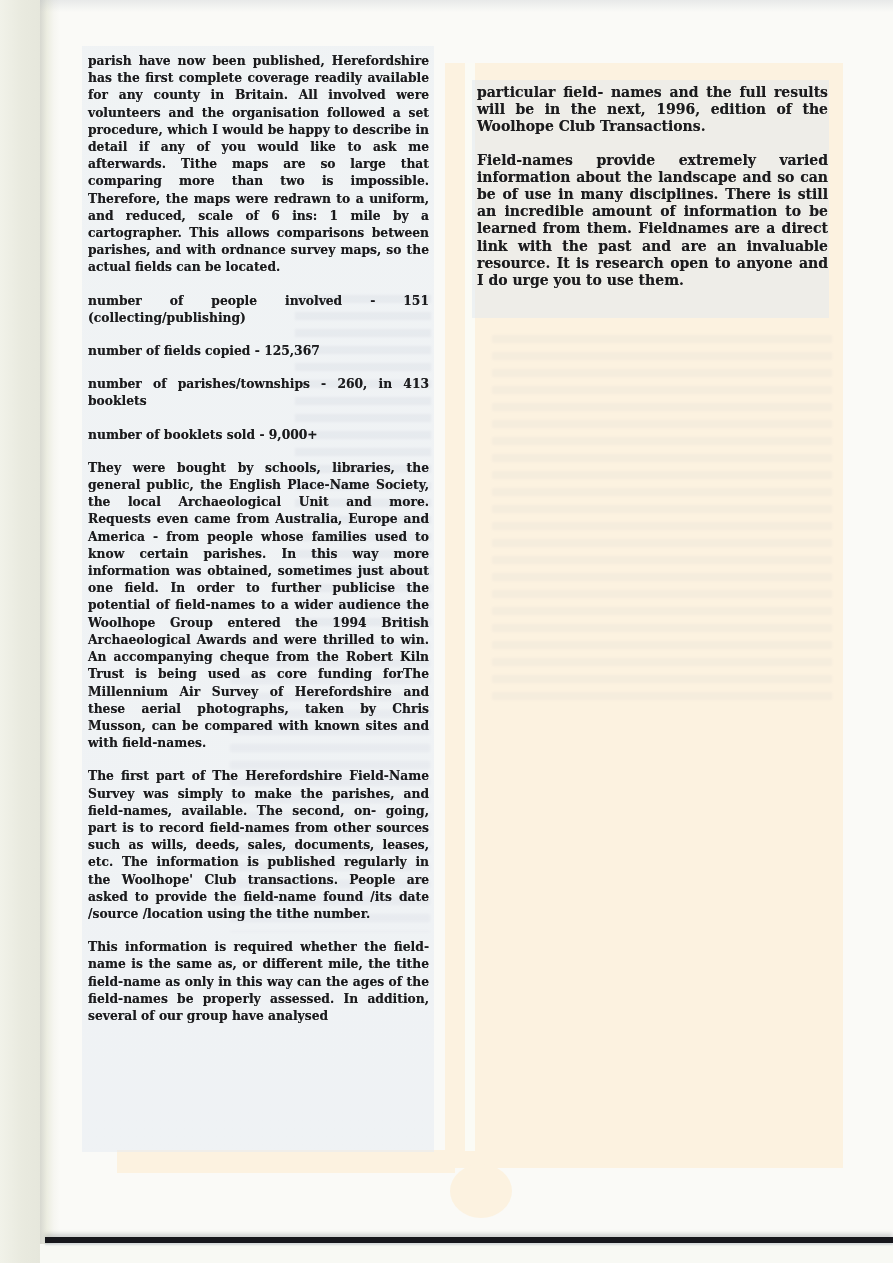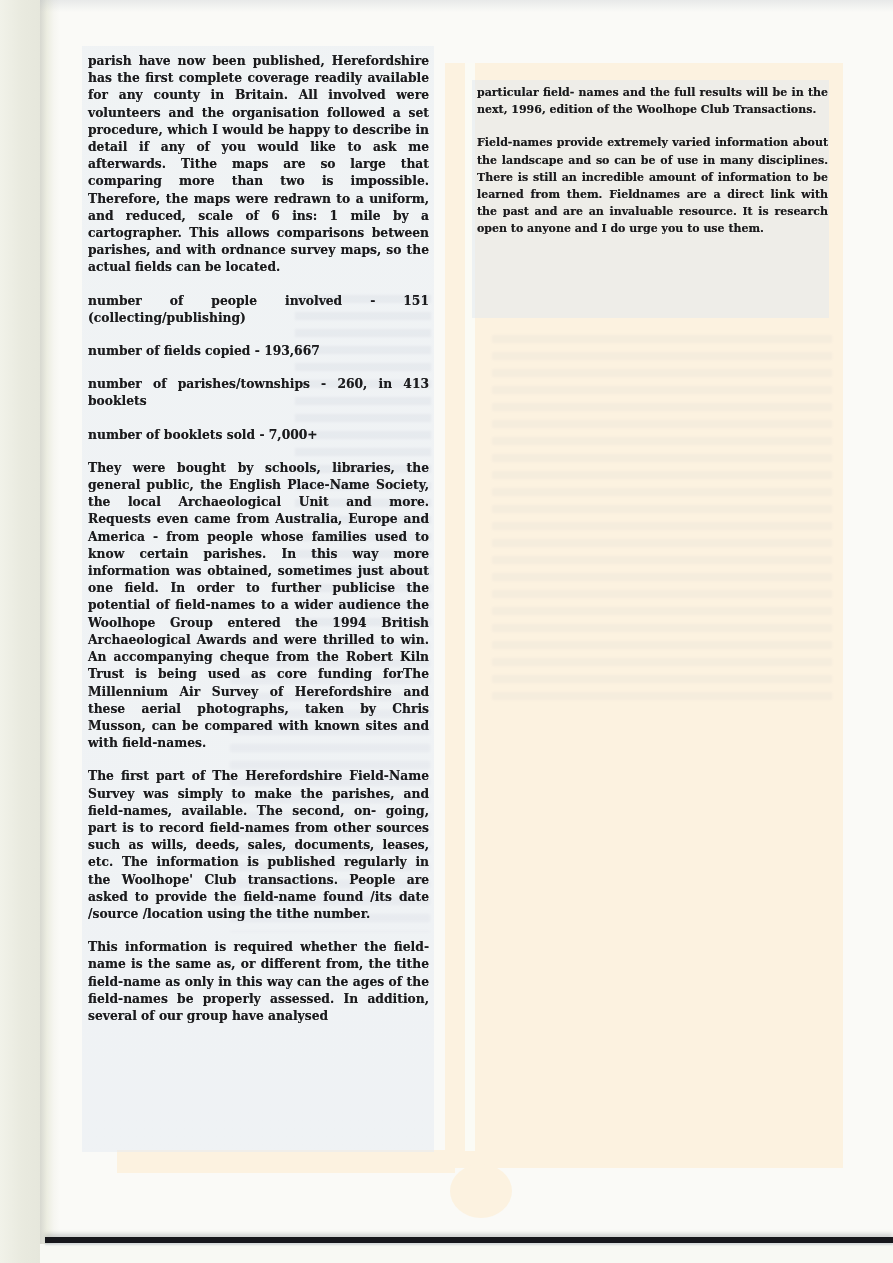--- a/index.html
+++ b/index.html
@@ -59,21 +59,21 @@
     position:absolute;
     color:#1b1b1d;
     text-align:justify;
     font-weight:700;
     text-shadow:0 0 0.4px rgba(25,25,28,0.55);
     z-index:5;
   }
   .col p{margin:0 0 16px 0;}
   .col p:last-child{margin-bottom:0;}
   .col-left{left:88px;top:52px;width:341px;font-size:12.3px;line-height:17.2px;}
-  .col-right{left:477px;top:84px;width:351px;font-size:11px;line-height:17.2px;}
+  .col-right{left:477px;top:84px;width:351px;font-size:14px;line-height:17.2px;}
 
   
   .bottom-line{
     position:absolute;left:45px;top:1237px;width:848px;height:6px;
     background:#17171c;
     box-shadow:0 -3px 4px rgba(120,126,132,0.35), 0 2px 2px rgba(150,160,170,0.35);
     z-index:6;
   }
   .bottom-margin{
     position:absolute;left:40px;top:1244px;width:853px;height:19px;
@@ -97,26 +97,26 @@
   <div class="block-bg-left"></div>
   <div class="block-bg-right"></div>
 
   <div class="ghost ghost-1"></div>
   <div class="ghost ghost-2"></div>
   <div class="ghost ghost-3"></div>
 
   <div class="col col-left">
     <p>parish have now been published, Herefordshire has the first complete coverage readily available for any county in Britain. All involved were volunteers and the organisation followed a set procedure, which I would be happy to describe in detail if any of you would like to ask me afterwards. Tithe maps are so large that comparing more than two is impossible. Therefore, the maps were redrawn to a uniform, and reduced, scale of 6 ins: 1 mile by a cartographer. This allows comparisons between parishes, and with ordnance survey maps, so the actual fields can be located.</p>
     <p>number of people involved - 151 (collecting/publishing)</p>
-    <p>number of fields copied - 193,667</p>
+    <p>number of fields copied - 125,367</p>
     <p>number of parishes/townships - 260, in 413 booklets</p>
-    <p>number of booklets sold - 7,000+</p>
+    <p>number of booklets sold - 9,000+</p>
     <p>They were bought by schools, libraries, the general public, the English Place-Name Society, the local Archaeological Unit and more. Requests even came from Australia, Europe and America - from people whose families used to know certain parishes. In this way more information was obtained, sometimes just about one field. In order to further publicise the potential of field-names to a wider audience the Woolhope Group entered the 1994 British Archaeological Awards and were thrilled to win. An accompanying cheque from the Robert Kiln Trust is being used as core funding forThe Millennium Air Survey of Herefordshire and these aerial photographs, taken by Chris Musson, can be compared with known sites and with field-names.</p>
     <p>The first part of The Herefordshire Field-Name Survey was simply to make the parishes, and field-names, available. The second, on- going, part is to record field-names from other sources such as wills, deeds, sales, documents, leases, etc. The information is published regularly in the Woolhope' Club transactions. People are asked to provide the field-name found /its date /source /location using the tithe number.</p>
-    <p>This information is required whether the field-name is the same as, or different from, the tithe field-name as only in this way can the ages of the field-names be properly assessed. In addition, several of our group have analysed</p>
+    <p>This information is required whether the field-name is the same as, or different mile, the tithe field-name as only in this way can the ages of the field-names be properly assessed. In addition, several of our group have analysed</p>
   </div>
 
   <div class="col col-right">
     <p>particular field- names and the full results will be in the next, 1996, edition of the Woolhope Club Transactions.</p>
     <p>Field-names provide extremely varied information about the landscape and so can be of use in many disciplines. There is still an incredible amount of information to be learned from them. Fieldnames are a direct link with the past and are an invaluable resource. It is research open to anyone and I do urge you to use them.</p>
   </div>
 
   <div class="bottom-margin"></div>
   <div class="bottom-line"></div>
 

